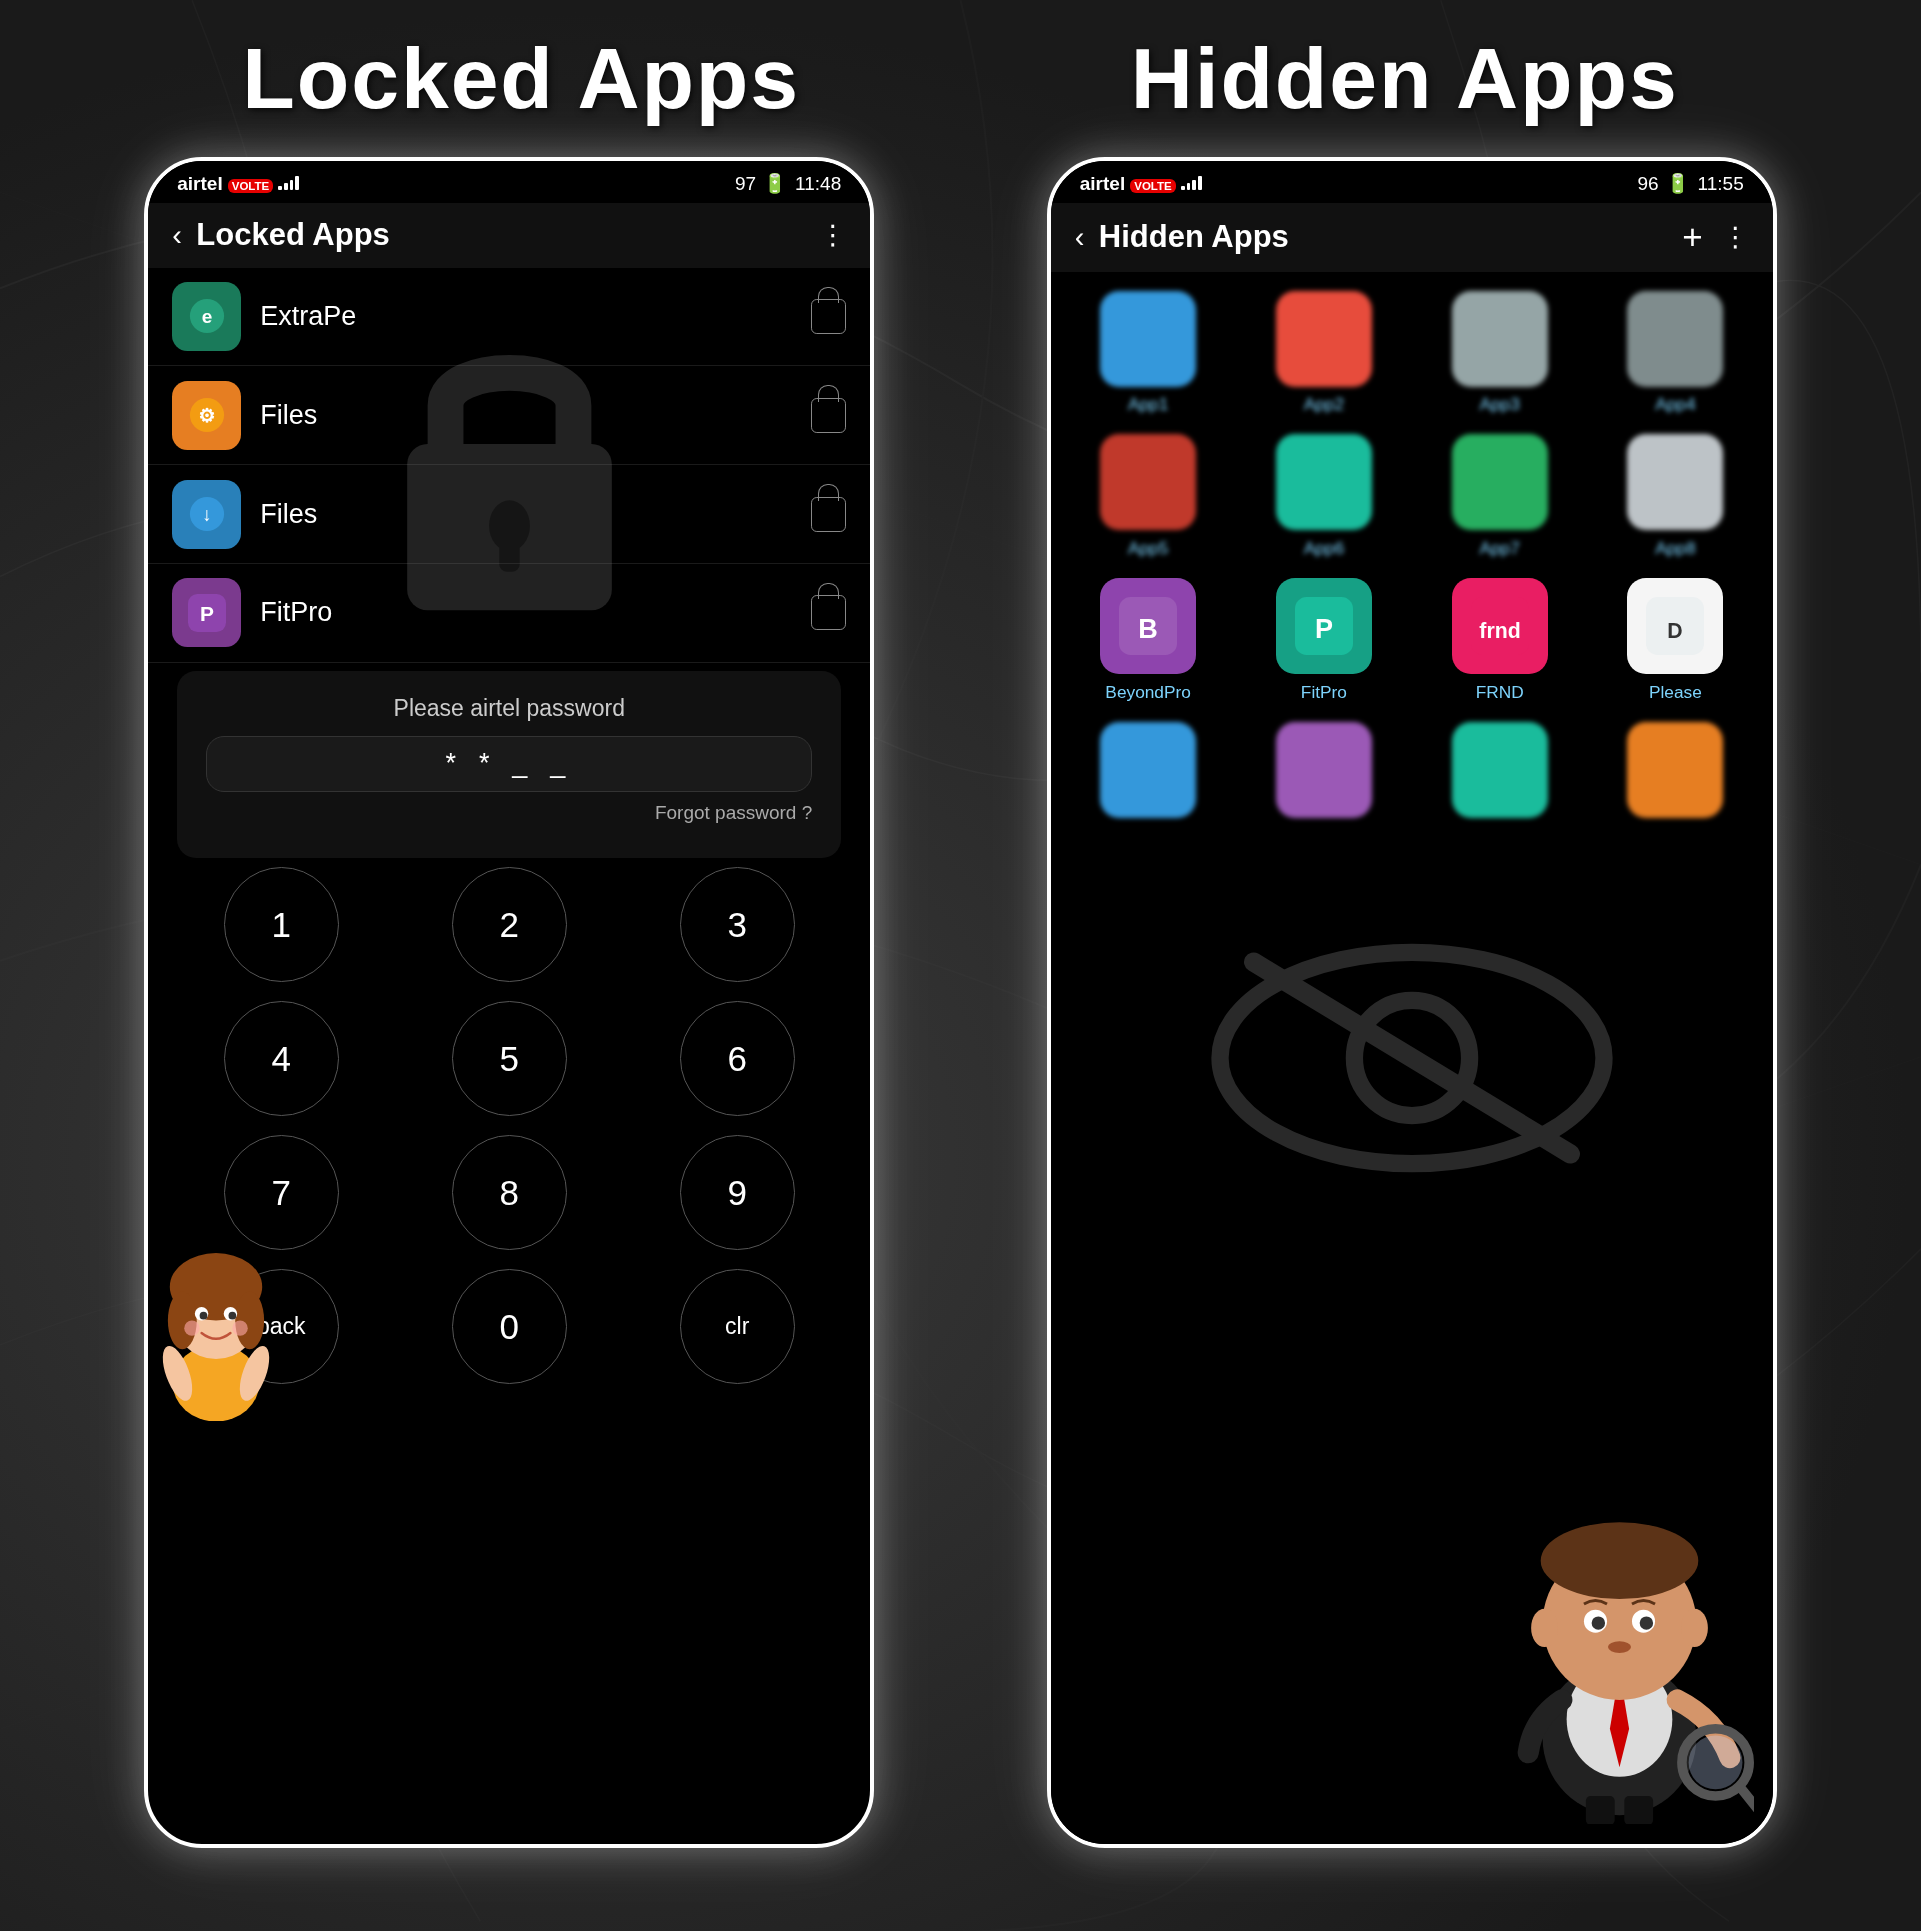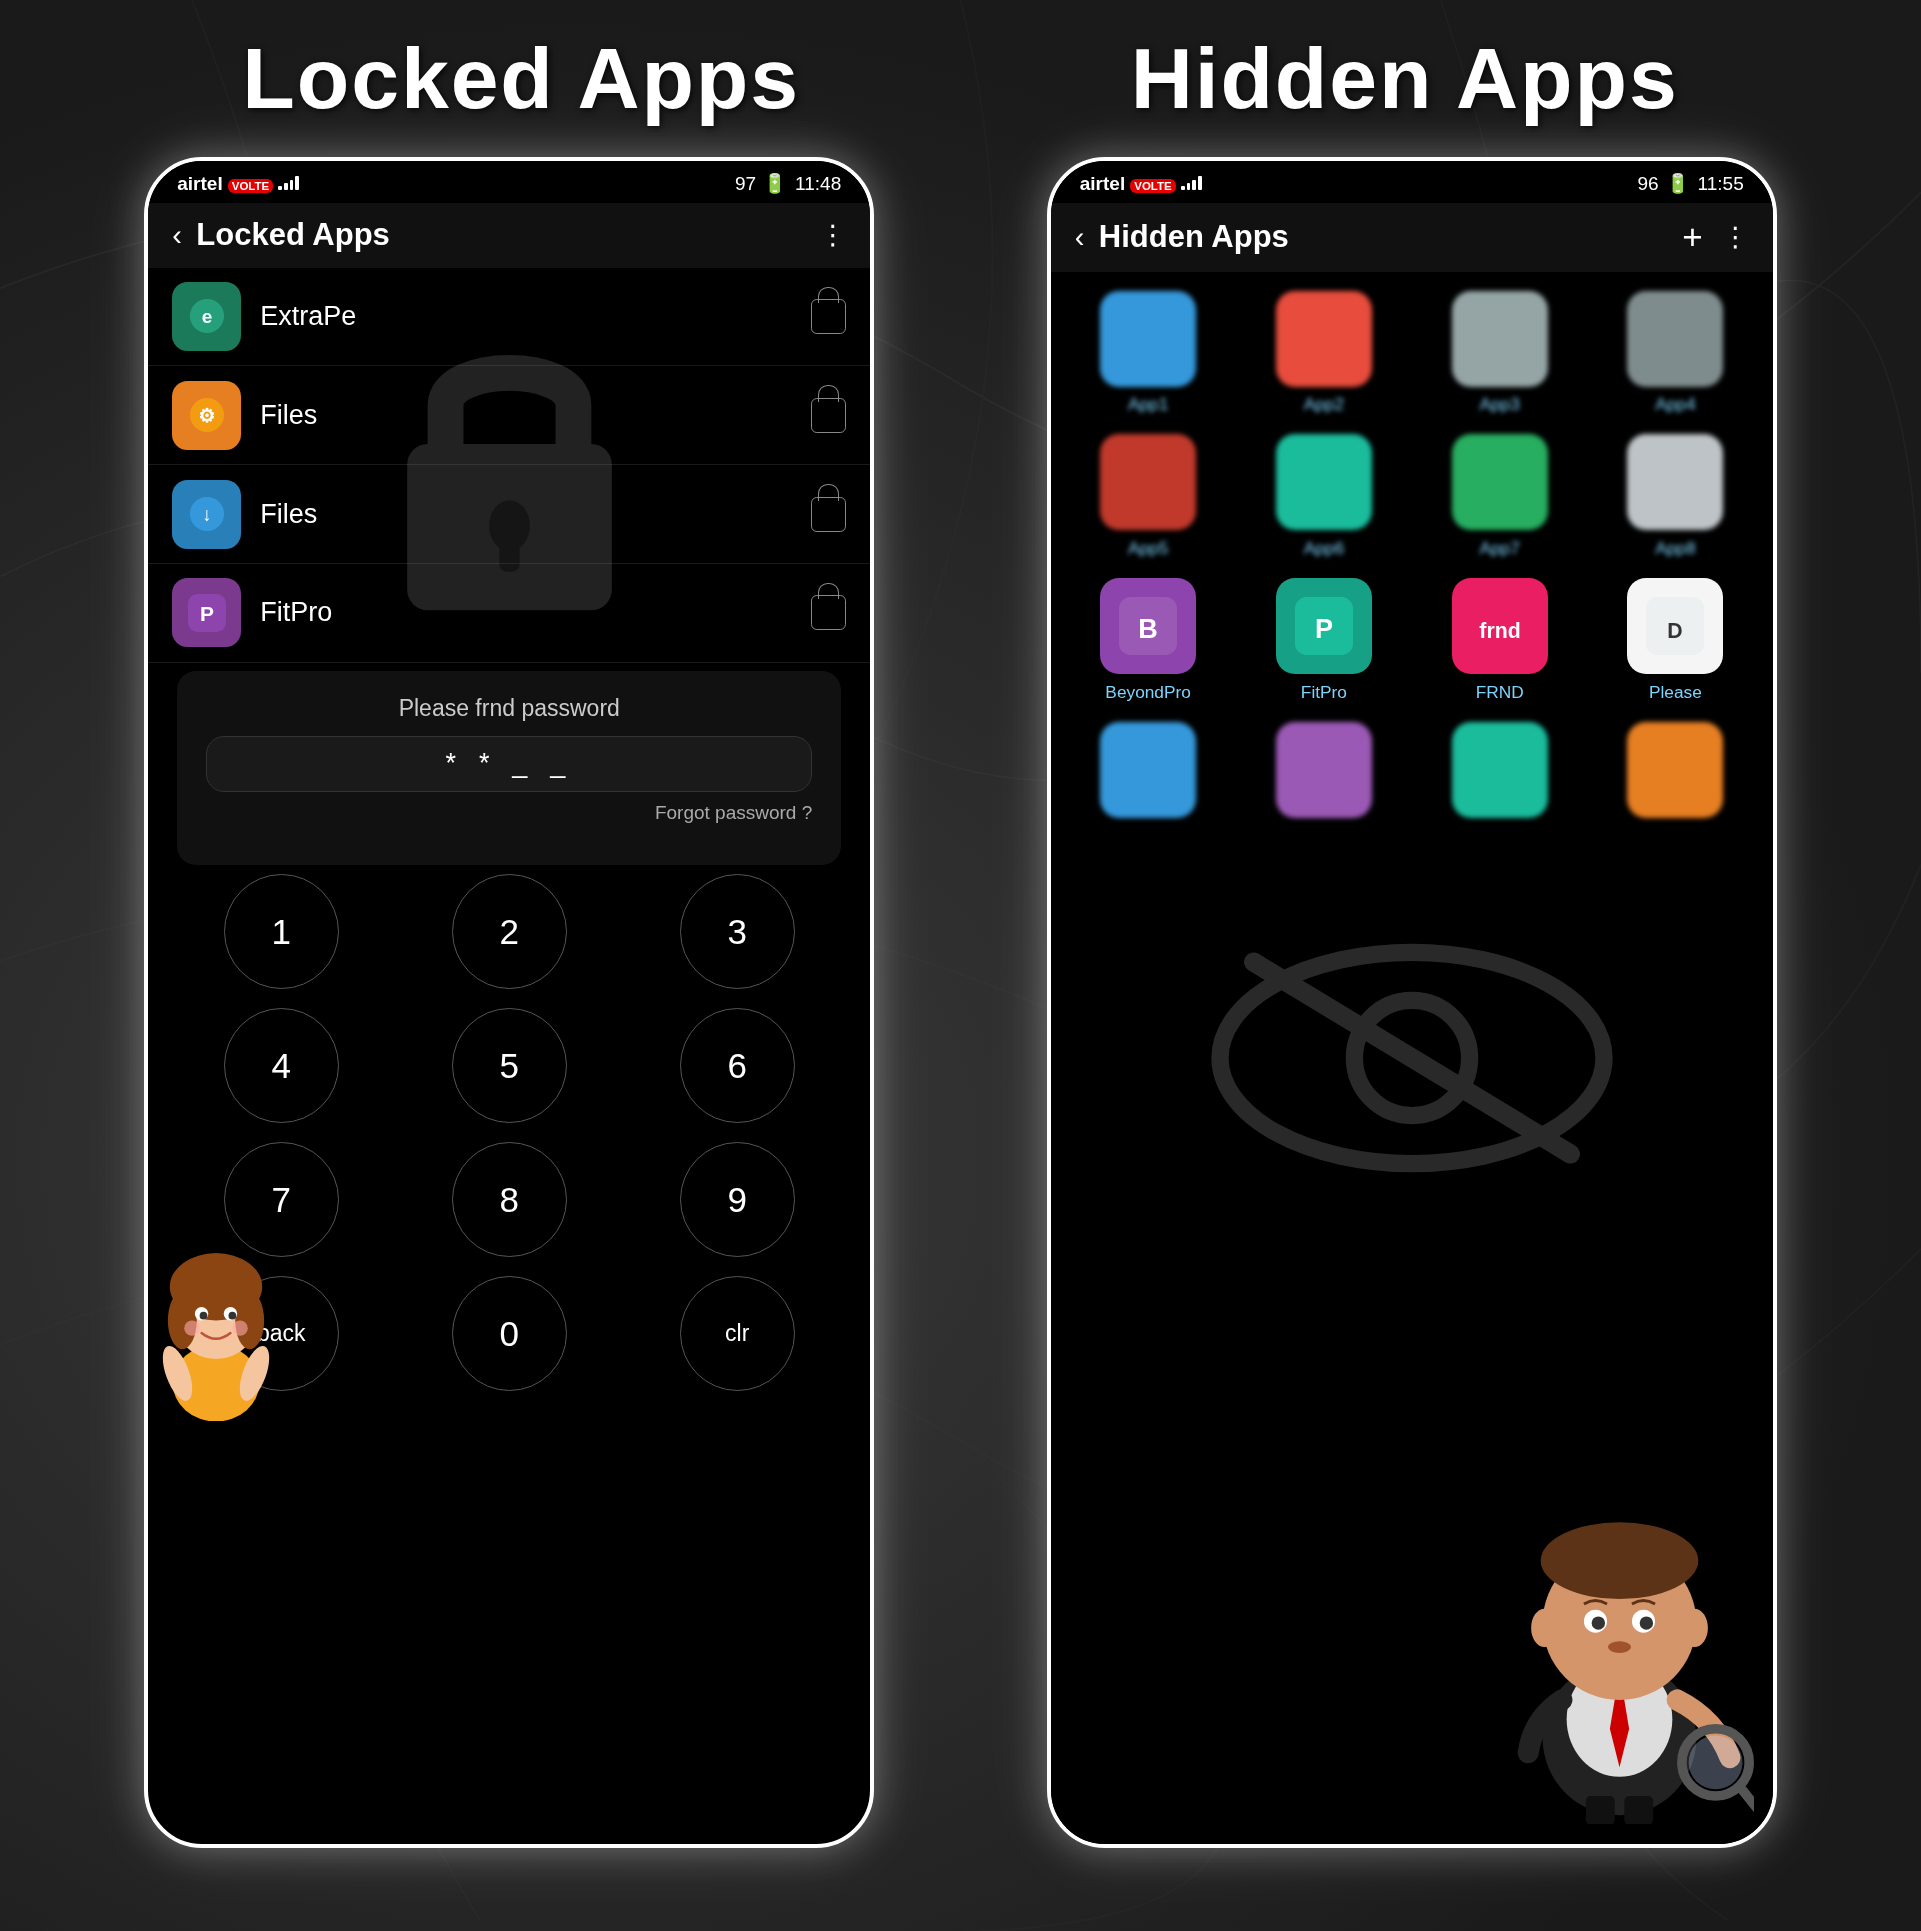--- a/index.html
+++ b/index.html
@@ -216,21 +216,21 @@
       color: #fff;
       font-size: 27px;
       letter-spacing: 7.7px;
       margin-bottom: 9.6px;
       width: 100%;
     }
     .forgot-pwd {
       text-align: right;
       color: #aaa;
       font-size: 19px;
-      margin-bottom: 17px;
+      margin-bottom: 10px;
     }
 
     
     .numpad {
       padding: 9.6px 19px 19px;
       background: #000;
       flex-shrink: 0;
     }
     .numpad-row {
       display: flex;
@@ -440,21 +440,21 @@
               <rect width="40" height="40" rx="10" fill="#8e44ad"></rect>
               <text x="20" y="28" text-anchor="middle" font-size="22" fill="white" font-weight="bold">P</text>
             </svg>
         </div>
         <span class="app-name">FitPro</span>
         <div class="lock-icon"></div>
       </div>
     </div>
 
     <div class="password-dialog">
-      <div class="pwd-title">Please frnd password</div>
+      <div class="pwd-title">Please airtel password</div>
       <div class="pwd-input-box">* * _ _</div>
       <div class="forgot-pwd">Forgot password ?</div>
     </div>
 
     <div class="numpad">
       <div class="numpad-row">
         <button class="num-btn">1</button>
         <button class="num-btn">2</button>
         <button class="num-btn">3</button>
       </div>

